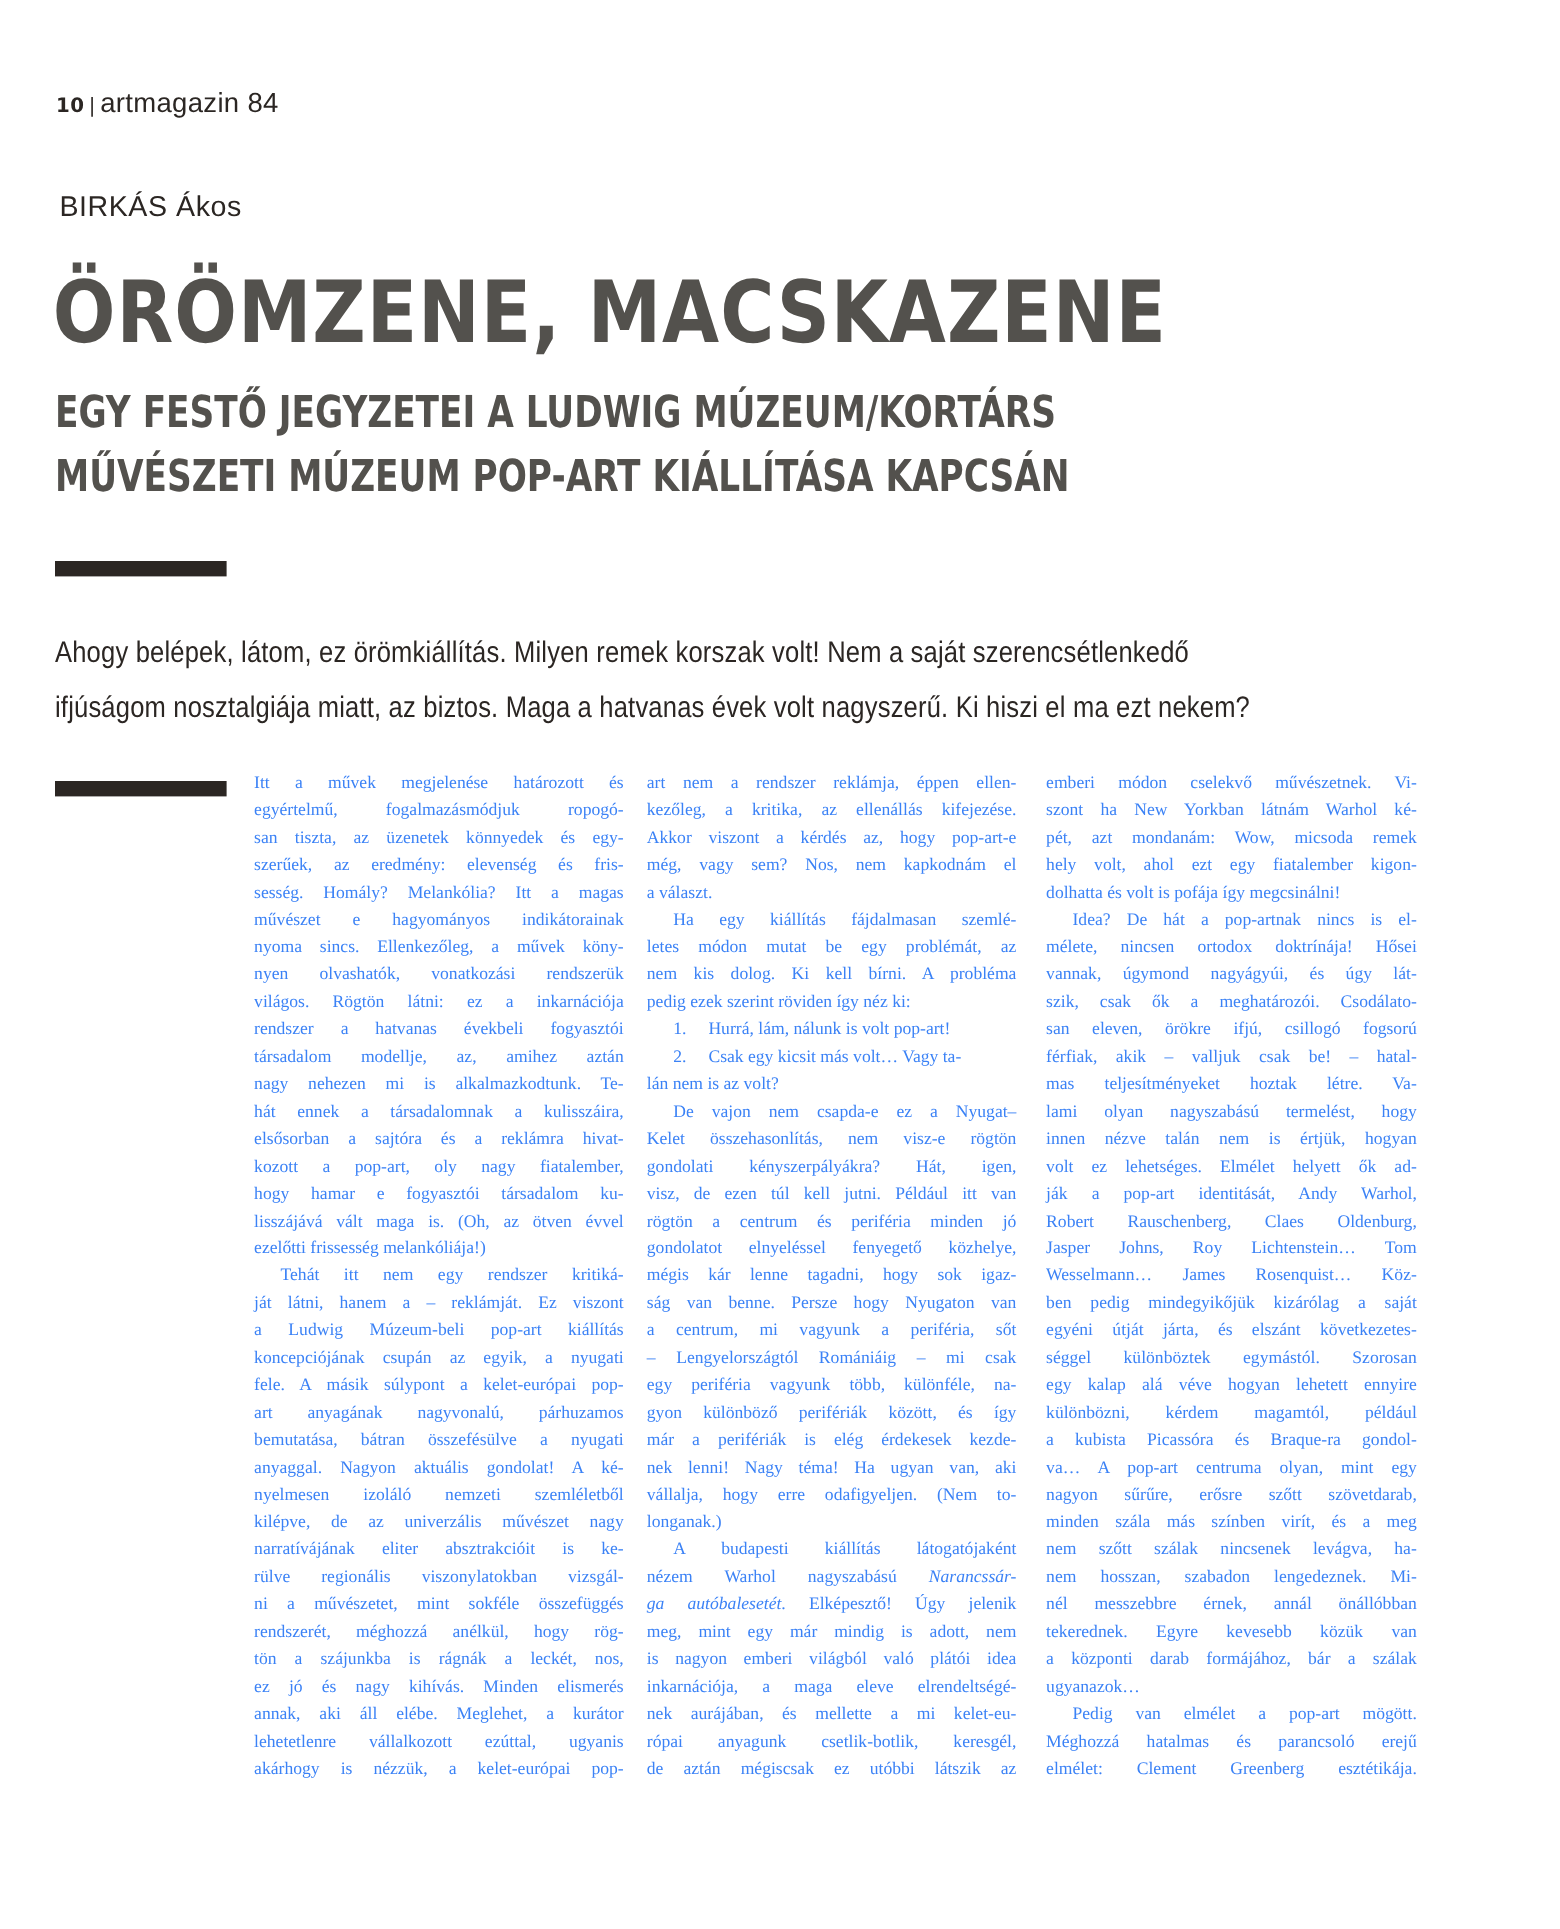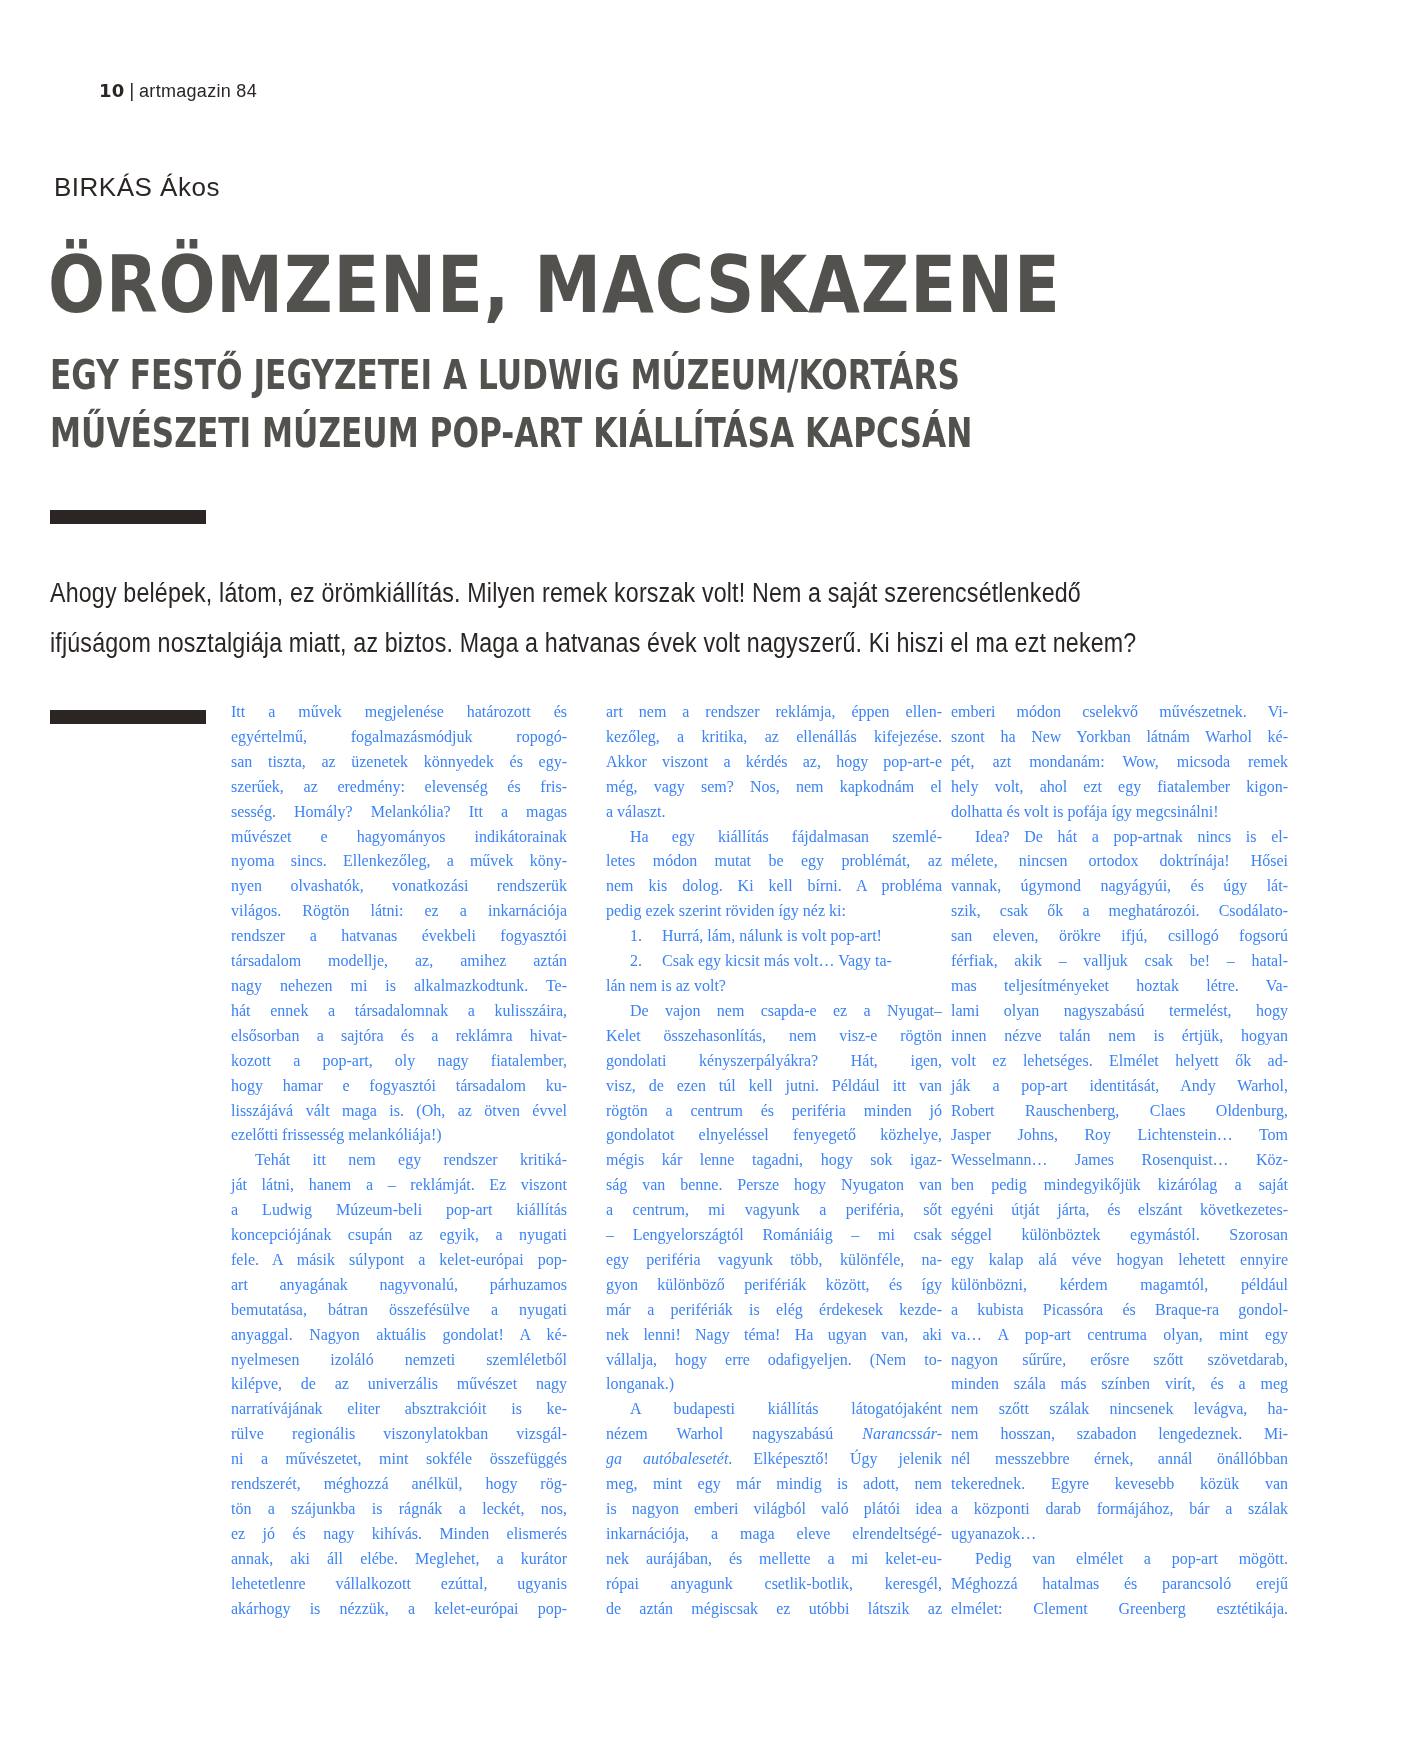--- a/index.html
+++ b/index.html
@@ -4,23 +4,23 @@
   <style>
     html, body { margin: 0; padding: 0; }
     body {
       width: 1418px; height: 1754px; background: #ffffff; position: relative; overflow: hidden;
       color: #231f1c;
     }
     .running-head {
       position: absolute; left: 51px; top: 80px;
       font-family: "DejaVu Sans", sans-serif; font-size: 18px; color: #2b2623; letter-spacing: 0.3px;
     }
-    .running-head .pg { font-weight: bold; margin-left: 48px; }
+    .running-head .pg { font-weight: bold; }
     .running-head .sep { margin: 0 4px; font-weight: normal; }
-    .running-head .mag { font-weight: normal; font-family: "Liberation Sans", sans-serif; font-size: 18px; }
+    .running-head .mag { font-weight: normal; font-family: "Liberation Sans", sans-serif; font-size: 25px; }
     .author {
       position: absolute; left: 54px; top: 172px;
       font-family: "Liberation Sans", sans-serif; font-size: 26px; color: #2b2623; letter-spacing: 0.5px;
     }
     .title {
       position: absolute; left: 48px; top: 240px; margin: 0;
       font-family: "DejaVu Sans", sans-serif; font-weight: bold; font-size: 78px; line-height: 90px;
       color: #53514d; transform: scaleX(0.86); transform-origin: left top; white-space: nowrap;
       letter-spacing: 1px;
     }
@@ -38,21 +38,21 @@
     }
     .lead span { display: block; }
     .col {
       position: absolute; top: 700px;
       font-family: "Liberation Serif", serif; font-size: 16px; line-height: 24.9px; color: #3b82f6;
     }
     .col .line { display: block; text-align: justify; text-align-last: justify; }
     .col .line.last { text-align-last: left; }
     .col .line.indent { text-indent: 24px; }
     .col1 { left: 231px; width: 336px; }
-    .col2 { left: 606px; width: 336px; }
+    .col2 { left: 588px; width: 336px; }
     .col3 { left: 951px; width: 337px; }
     .it { font-style: italic; }
     .li-num { display: inline-block; width: 32px; text-indent: 0; }
   </style>
 </head>
 <body>
 
 <div class="running-head">
   <span class="pg">10</span><span class="sep">|</span><span class="mag">artmagazin 84</span>
 </div>

